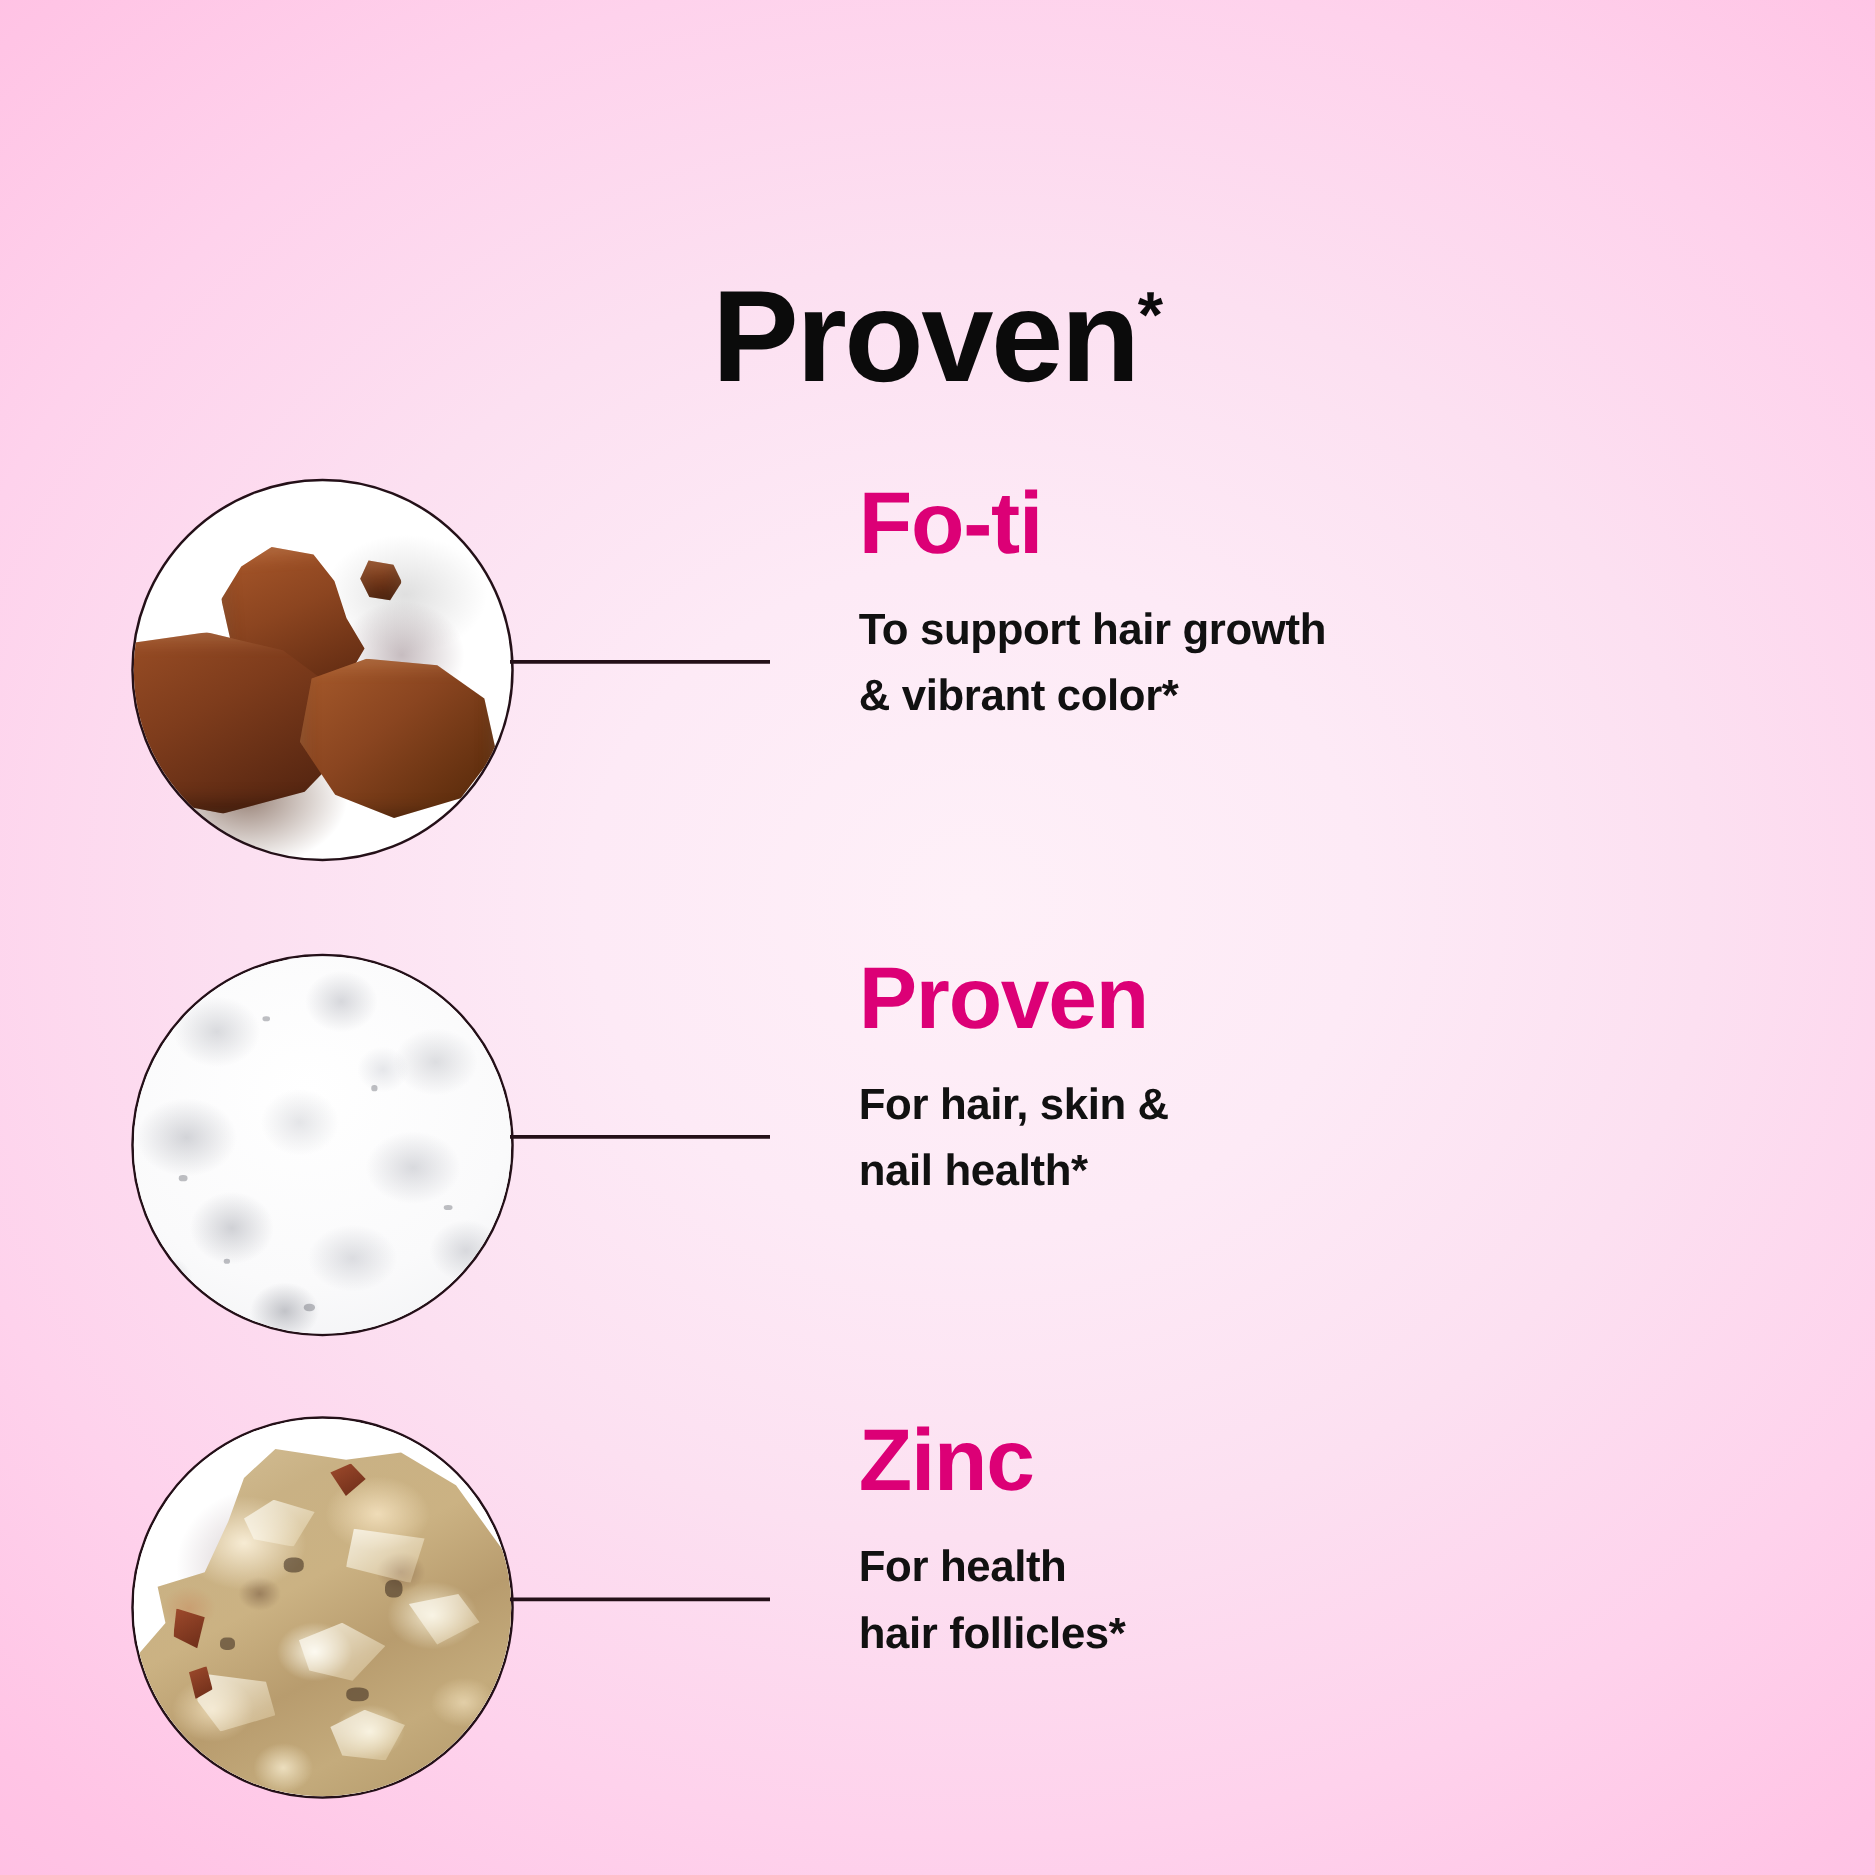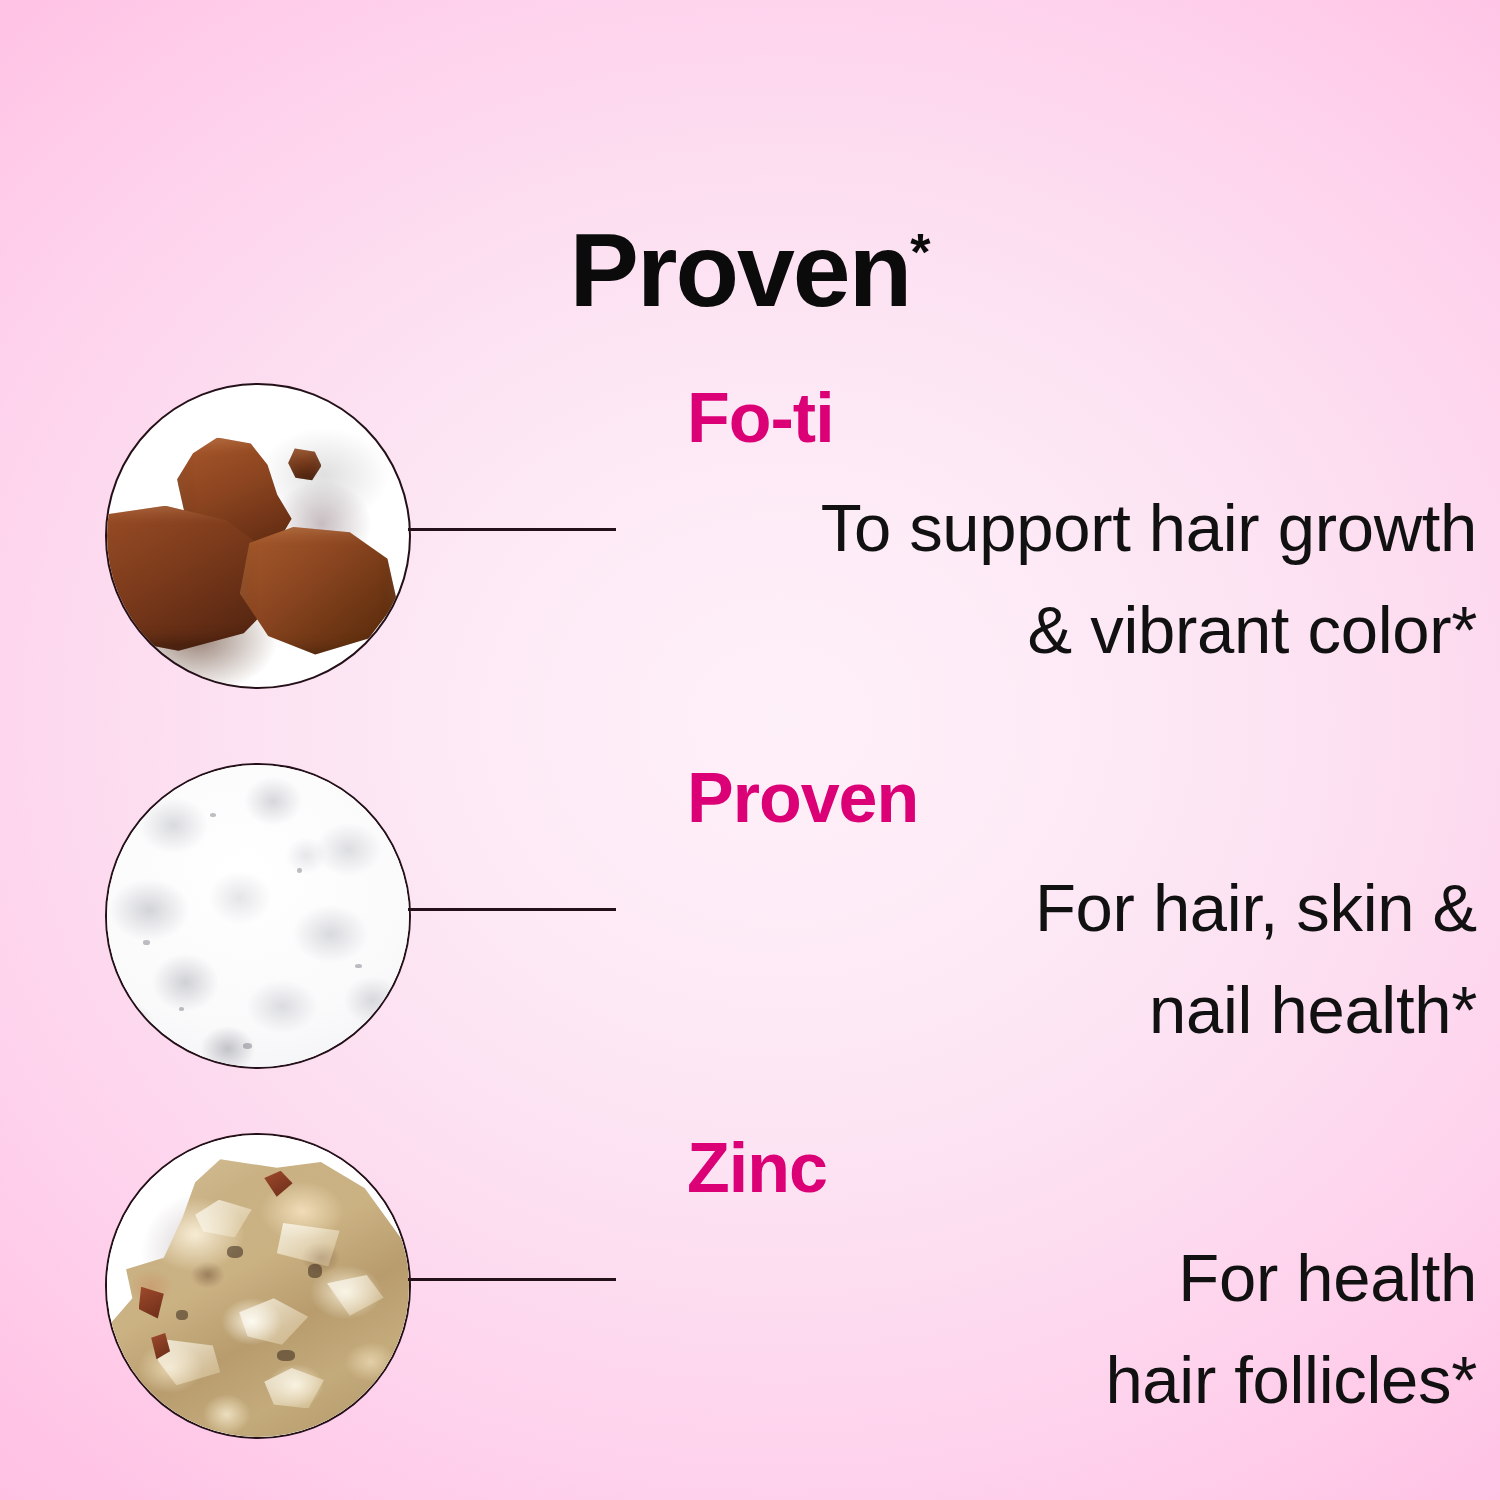--- a/index.html
+++ b/index.html
@@ -189,27 +189,26 @@
   .txt { position:absolute; left:655px; top:0; width:790px;margin-left:32px; }
   .ing-name {
     color:#DC0076;
     font-weight:bold;
     font-size:70px;
     line-height:1;
     letter-spacing:-1px;
   }
   .ing-desc {
     color:#111111;
-    font-weight:normal;
-    font-size:67px;
+    font-weight:bold;
+    font-size:35px;
     line-height:1.52;
     letter-spacing:-0.3px;
     margin-top:24px;
     white-space:pre-line;
-    text-align:right;
   }
 </style>
 </head>
 <body>
 
 <div id="bg"></div>
 
 <h1 id="heading"><br><span>Proven</span><span class="star">*</span></h1>
 
 <div class="row" id="row-0">

